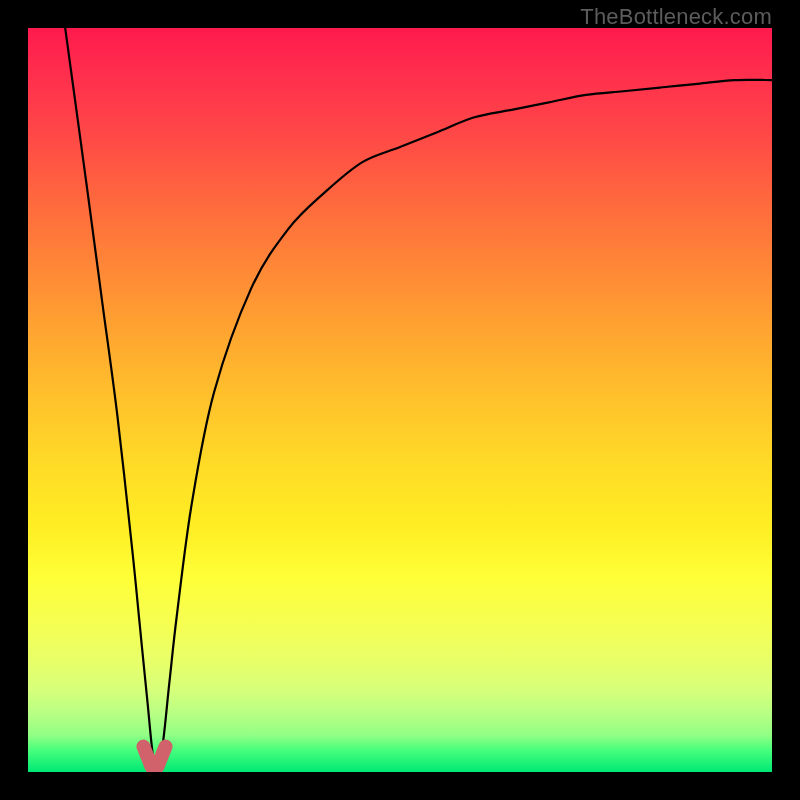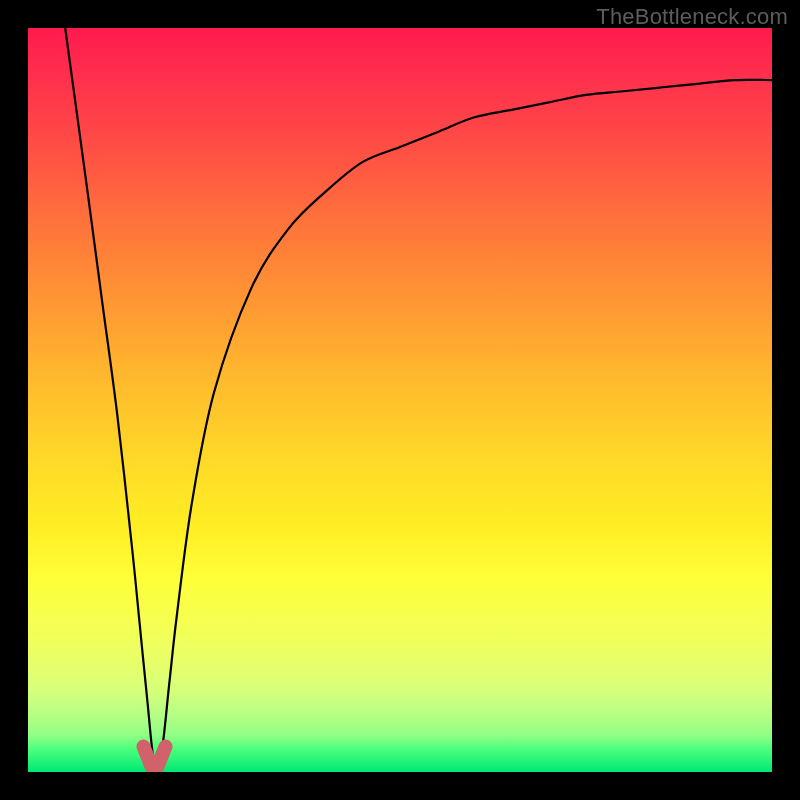--- a/index.html
+++ b/index.html
@@ -49,21 +49,21 @@
   .curve-svg {
     position: absolute;
     left: 0;
     top: 0;
     width: 744px;
     height: 744px;
   }
   .watermark {
     position: absolute;
     top: 4px;
-    right: 12px;
+    right: 28px;
     color: #5c5c5c;
     font-size: 22px;
     font-weight: 500;
     letter-spacing: 0.2px;
     user-select: none;
   }
 </style>
 </head>
 <body>
 

